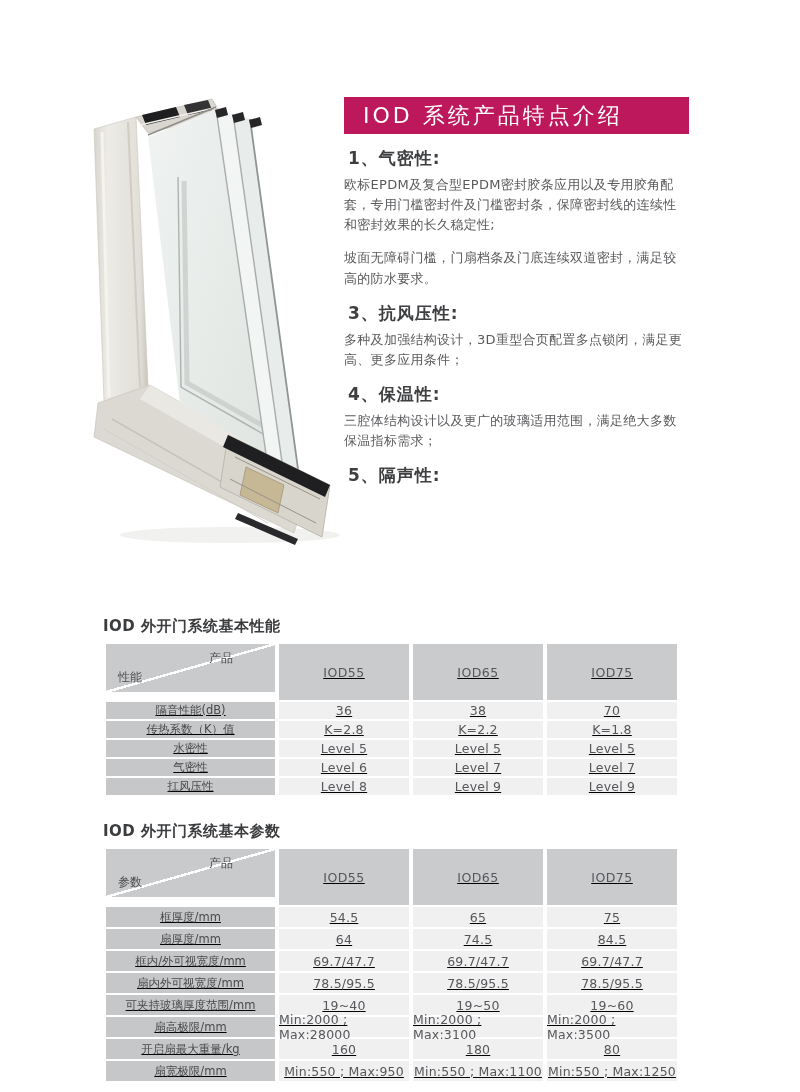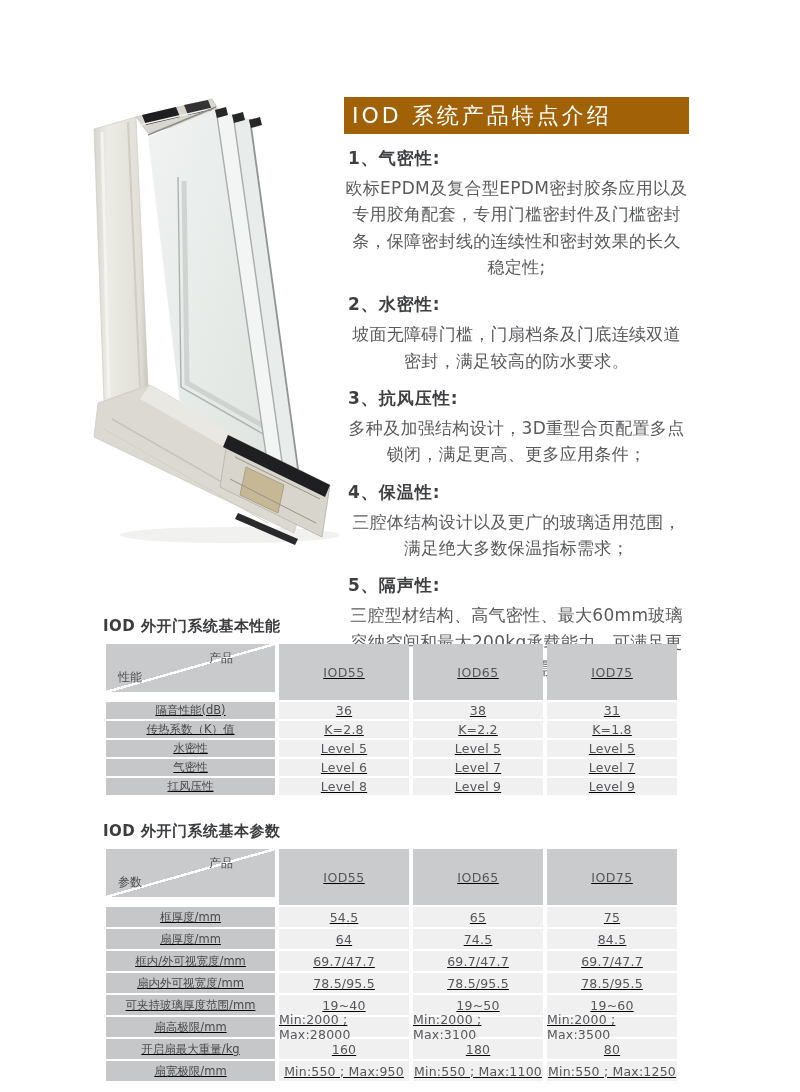--- a/index.html
+++ b/index.html
@@ -6,30 +6,30 @@
   body{
     width:800px;height:1092px;position:relative;background:#ffffff;
     font-family:"DejaVu Sans","Liberation Sans",sans-serif;
     overflow:hidden;
   }
   
   .photo{position:absolute;left:80px;top:85px;width:260px;height:460px;}
   
   .right-col{position:absolute;left:344px;top:97px;width:345px;}
   .banner{
-    height:37px;background:#a16207;color:#ffffff;
+    height:37px;background:#be185d;color:#ffffff;
     display:flex;align-items:center;box-sizing:border-box;
-    padding-left:8px;font-size:22px;letter-spacing:3px;white-space:nowrap;overflow:hidden;
+    padding-left:19px;font-size:22px;letter-spacing:3px;white-space:nowrap;overflow:hidden;
   }
   .feature{margin-top:13px;}
   .feature h3{
     margin:0 0 5px 4px;font-size:17px;font-weight:bold;color:#3e3f41;letter-spacing:1px;
   }
   .feature p{
-    margin:0;font-size:17px;color:#595a5c;line-height:1.55;letter-spacing:0.3px;text-align:center;
+    margin:0;font-size:13px;color:#595a5c;line-height:1.55;letter-spacing:0.3px;
   }
   
   .tables{position:absolute;left:106px;top:617px;width:575px;}
   .tbl-block + .tbl-block{margin-top:27px;}
   .tbl-title{
     margin:0 0 8px -3px;font-size:15px;color:#3b3c3e;font-weight:bold;letter-spacing:0.5px;
   }
   .tbl{display:grid;grid-template-columns:169px 130px 130px 130px;column-gap:4px;row-gap:2px;text-decoration:underline;}
   .cell{display:flex;align-items:center;justify-content:center;box-sizing:border-box;}
   .head{background:#cacbcd;height:56px;color:#55565a;font-size:12.5px;letter-spacing:0.5px;}
@@ -110,53 +110,51 @@
 <div class="right-col">
   <div class="banner">
     <span>IOD  系统产品特点介绍</span>
   </div>
   <div id="features">
       <section class="feature">
         <h3>1、气密性:</h3>
         <p>欧标EPDM及复合型EPDM密封胶条应用以及专用胶角配套，专用门槛密封件及门槛密封条，保障密封线的连续性和密封效果的长久稳定性;</p>
       </section>
       <section class="feature">
-        <h3>2、水密性:</h3>
         <p>坡面无障碍门槛，门扇档条及门底连续双道密封，满足较高的防水要求。</p>
       </section>
       <section class="feature">
         <h3>3、抗风压性:</h3>
         <p>多种及加强结构设计，3D重型合页配置多点锁闭，满足更高、更多应用条件；</p>
       </section>
       <section class="feature">
         <h3>4、保温性:</h3>
         <p>三腔体结构设计以及更广的玻璃适用范围，满足绝大多数保温指标需求；</p>
       </section>
       <section class="feature">
         <h3>5、隔声性:</h3>
-        <p>三腔型材结构、高气密性、最大60mm玻璃容纳空间和最大200kg承载能力，可满足更高级别隔声需求。</p>
       </section>
     </div>
 </div>
 
 <div class="tables" id="tables">
     <div class="tbl-block">
       <div class="tbl-title">IOD  外开门系统基本性能</div>
       <div class="tbl t1">
         <div class="cell corner">
           <span class="ct">产品</span>
           <span class="cb">性能</span>
         </div>
         <div class="cell head">IOD55</div>
         <div class="cell head">IOD65</div>
         <div class="cell head">IOD75</div>
         <div class="cell lab">隔音性能(dB)</div>
         <div class="cell val">36</div>
         <div class="cell val">38</div>
-        <div class="cell val">31</div>
+        <div class="cell val">70</div>
         <div class="cell lab">传热系数（K）值</div>
         <div class="cell val">K=2.8</div>
         <div class="cell val">K=2.2</div>
         <div class="cell val">K=1.8</div>
         <div class="cell lab">水密性</div>
         <div class="cell val">Level 5</div>
         <div class="cell val">Level 5</div>
         <div class="cell val">Level 5</div>
         <div class="cell lab">气密性</div>
         <div class="cell val">Level 6</div>

